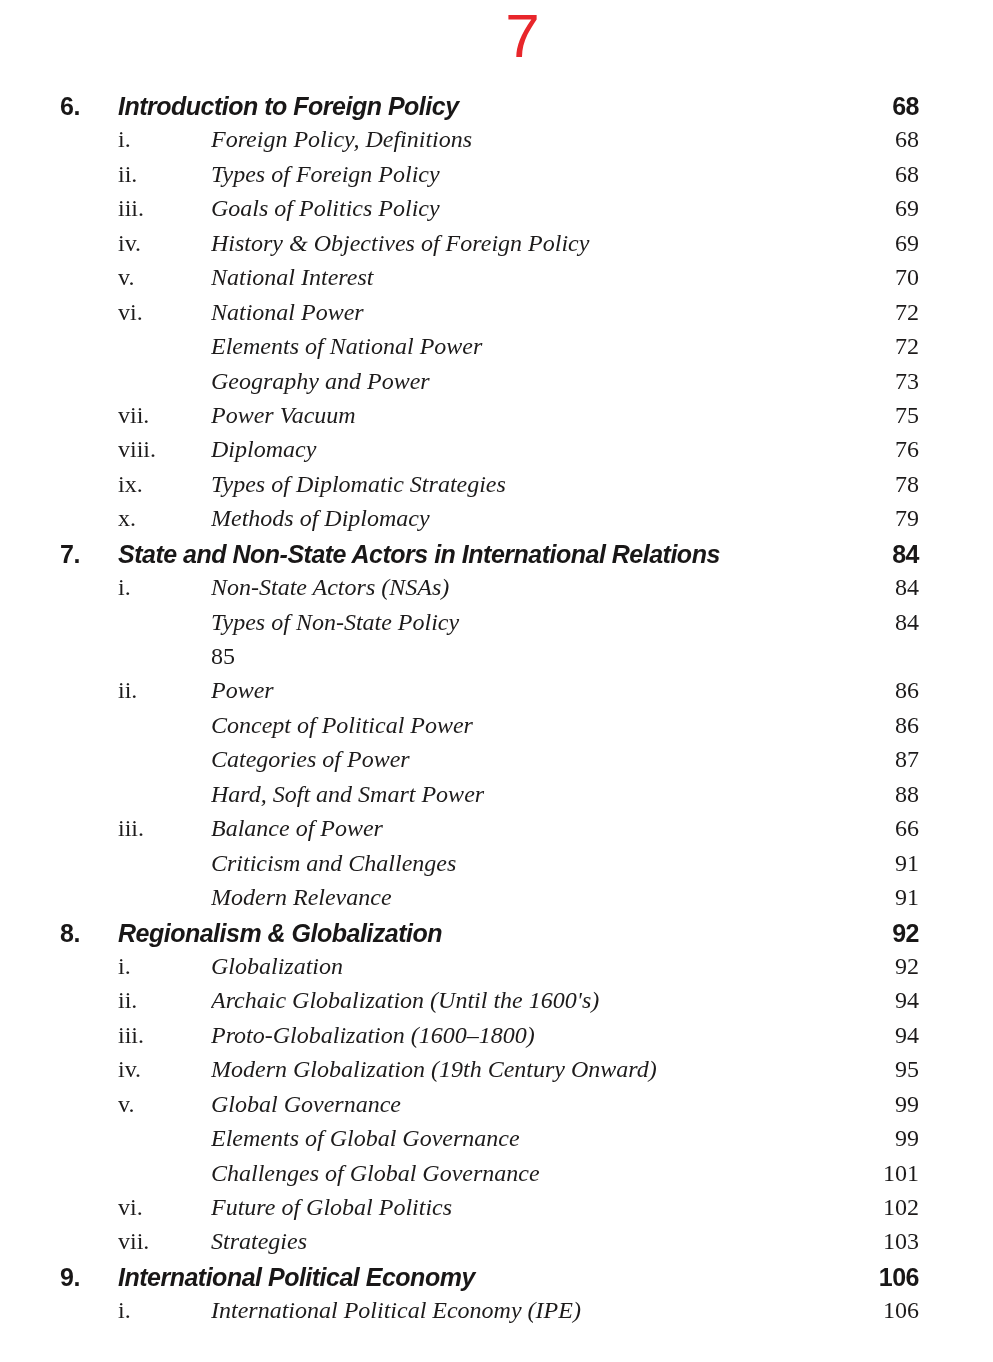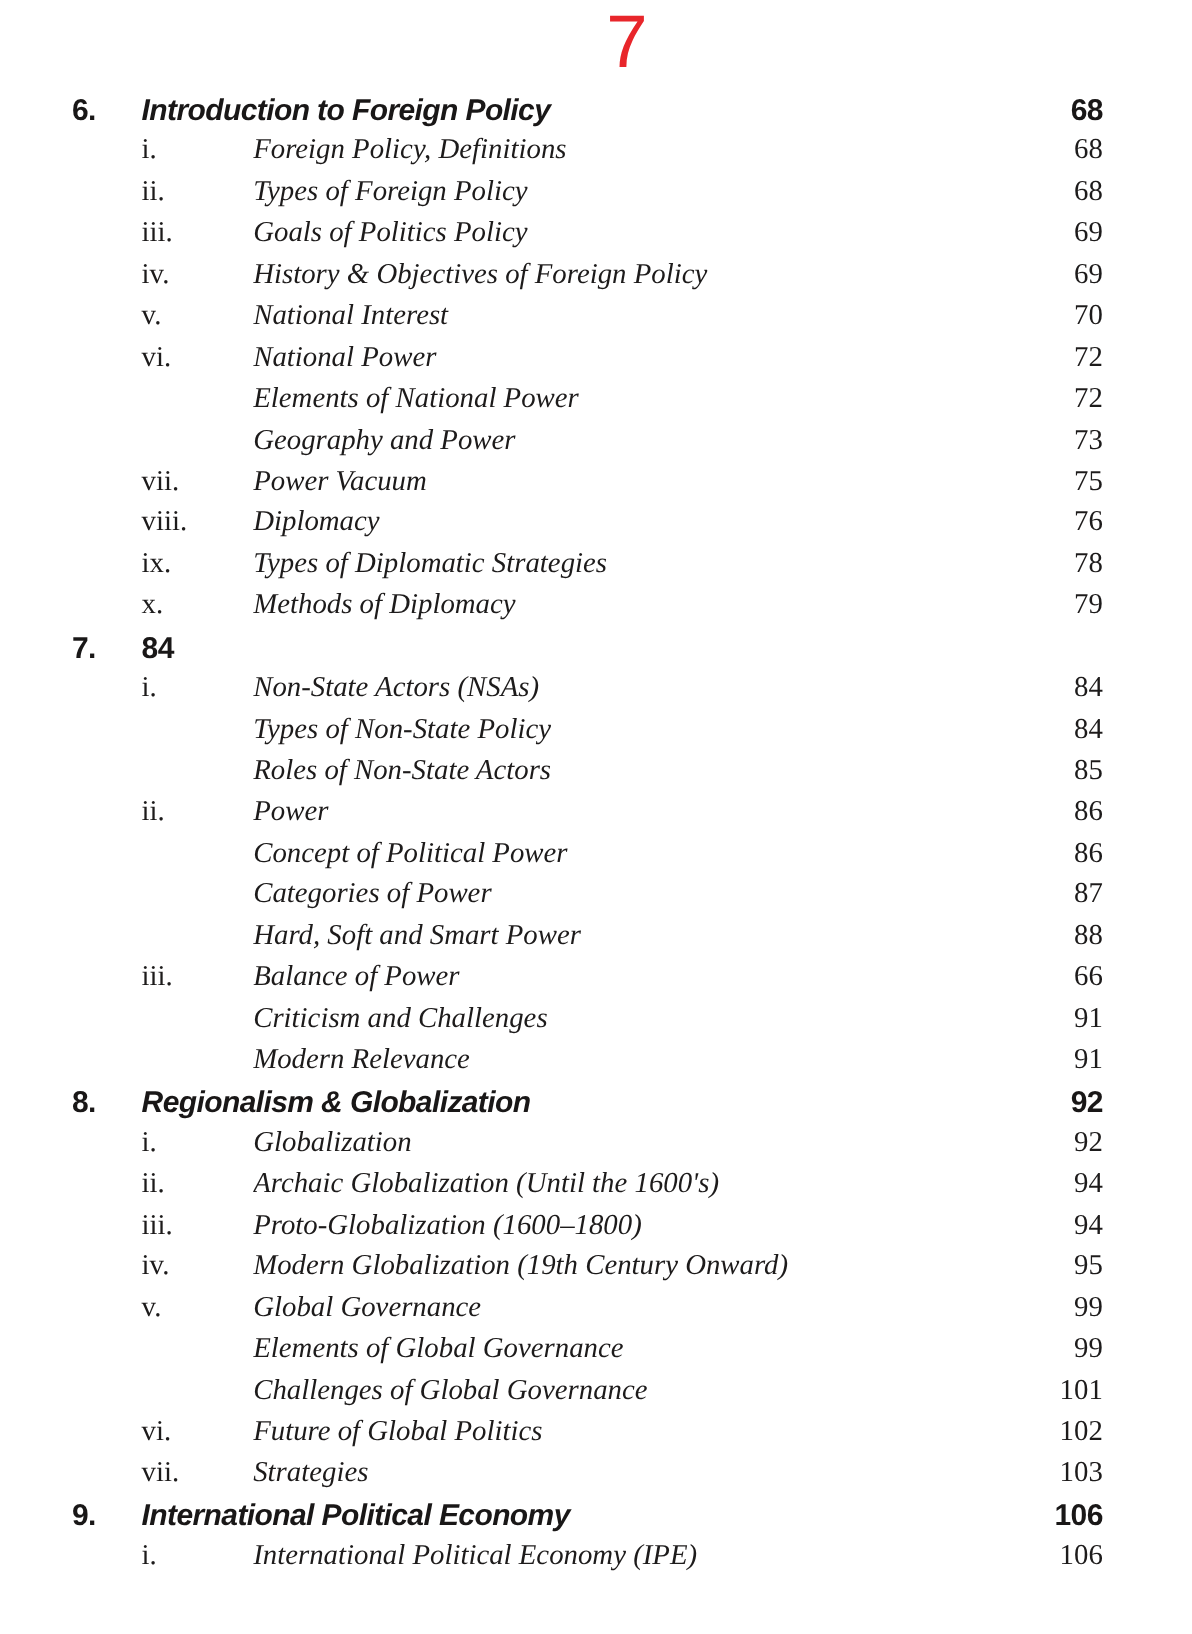--- a/index.html
+++ b/index.html
@@ -59,20 +59,21 @@
     flex: 0 0 93px;
   }
   .col-title {
     flex: 1 1 auto;
     overflow: hidden;
     font-style: italic;
   }
   .col-page {
     flex: 0 0 auto;
     text-align: center;
+    margin-top: 14px;
   }
 </style>
 </head>
 <body>
 
 <div class="page-number" style="color: rgb(232, 38, 43);">7</div>
 
 <div class="toc">
     <div class="row chapter">
       <span class="col-chnum">6.</span>
@@ -146,38 +147,38 @@
       <span class="col-page">78</span>
     </div>
     <div class="row item">
       <span class="col-spacer"></span>
       <span class="col-numeral">x.</span>
       <span class="col-title">Methods of Diplomacy</span>
       <span class="col-page">79</span>
     </div>
     <div class="row chapter">
       <span class="col-chnum">7.</span>
+      <span class="col-title">State and Non-State Actors in International Relations</span>
       <span class="col-page">84</span>
     </div>
     <div class="row item">
       <span class="col-spacer"></span>
       <span class="col-numeral">i.</span>
       <span class="col-title">Non-State Actors (NSAs)</span>
       <span class="col-page">84</span>
     </div>
     <div class="row item">
       <span class="col-spacer"></span>
       <span class="col-numeral"></span>
       <span class="col-title">Types of Non-State Policy</span>
       <span class="col-page">84</span>
     </div>
     <div class="row item">
       <span class="col-spacer"></span>
       <span class="col-numeral"></span>
-      <span class="col-title">Roles of Non-State Actors</span>
       <span class="col-page">85</span>
     </div>
     <div class="row item">
       <span class="col-spacer"></span>
       <span class="col-numeral">ii.</span>
       <span class="col-title">Power</span>
       <span class="col-page">86</span>
     </div>
     <div class="row item">
       <span class="col-spacer"></span>

